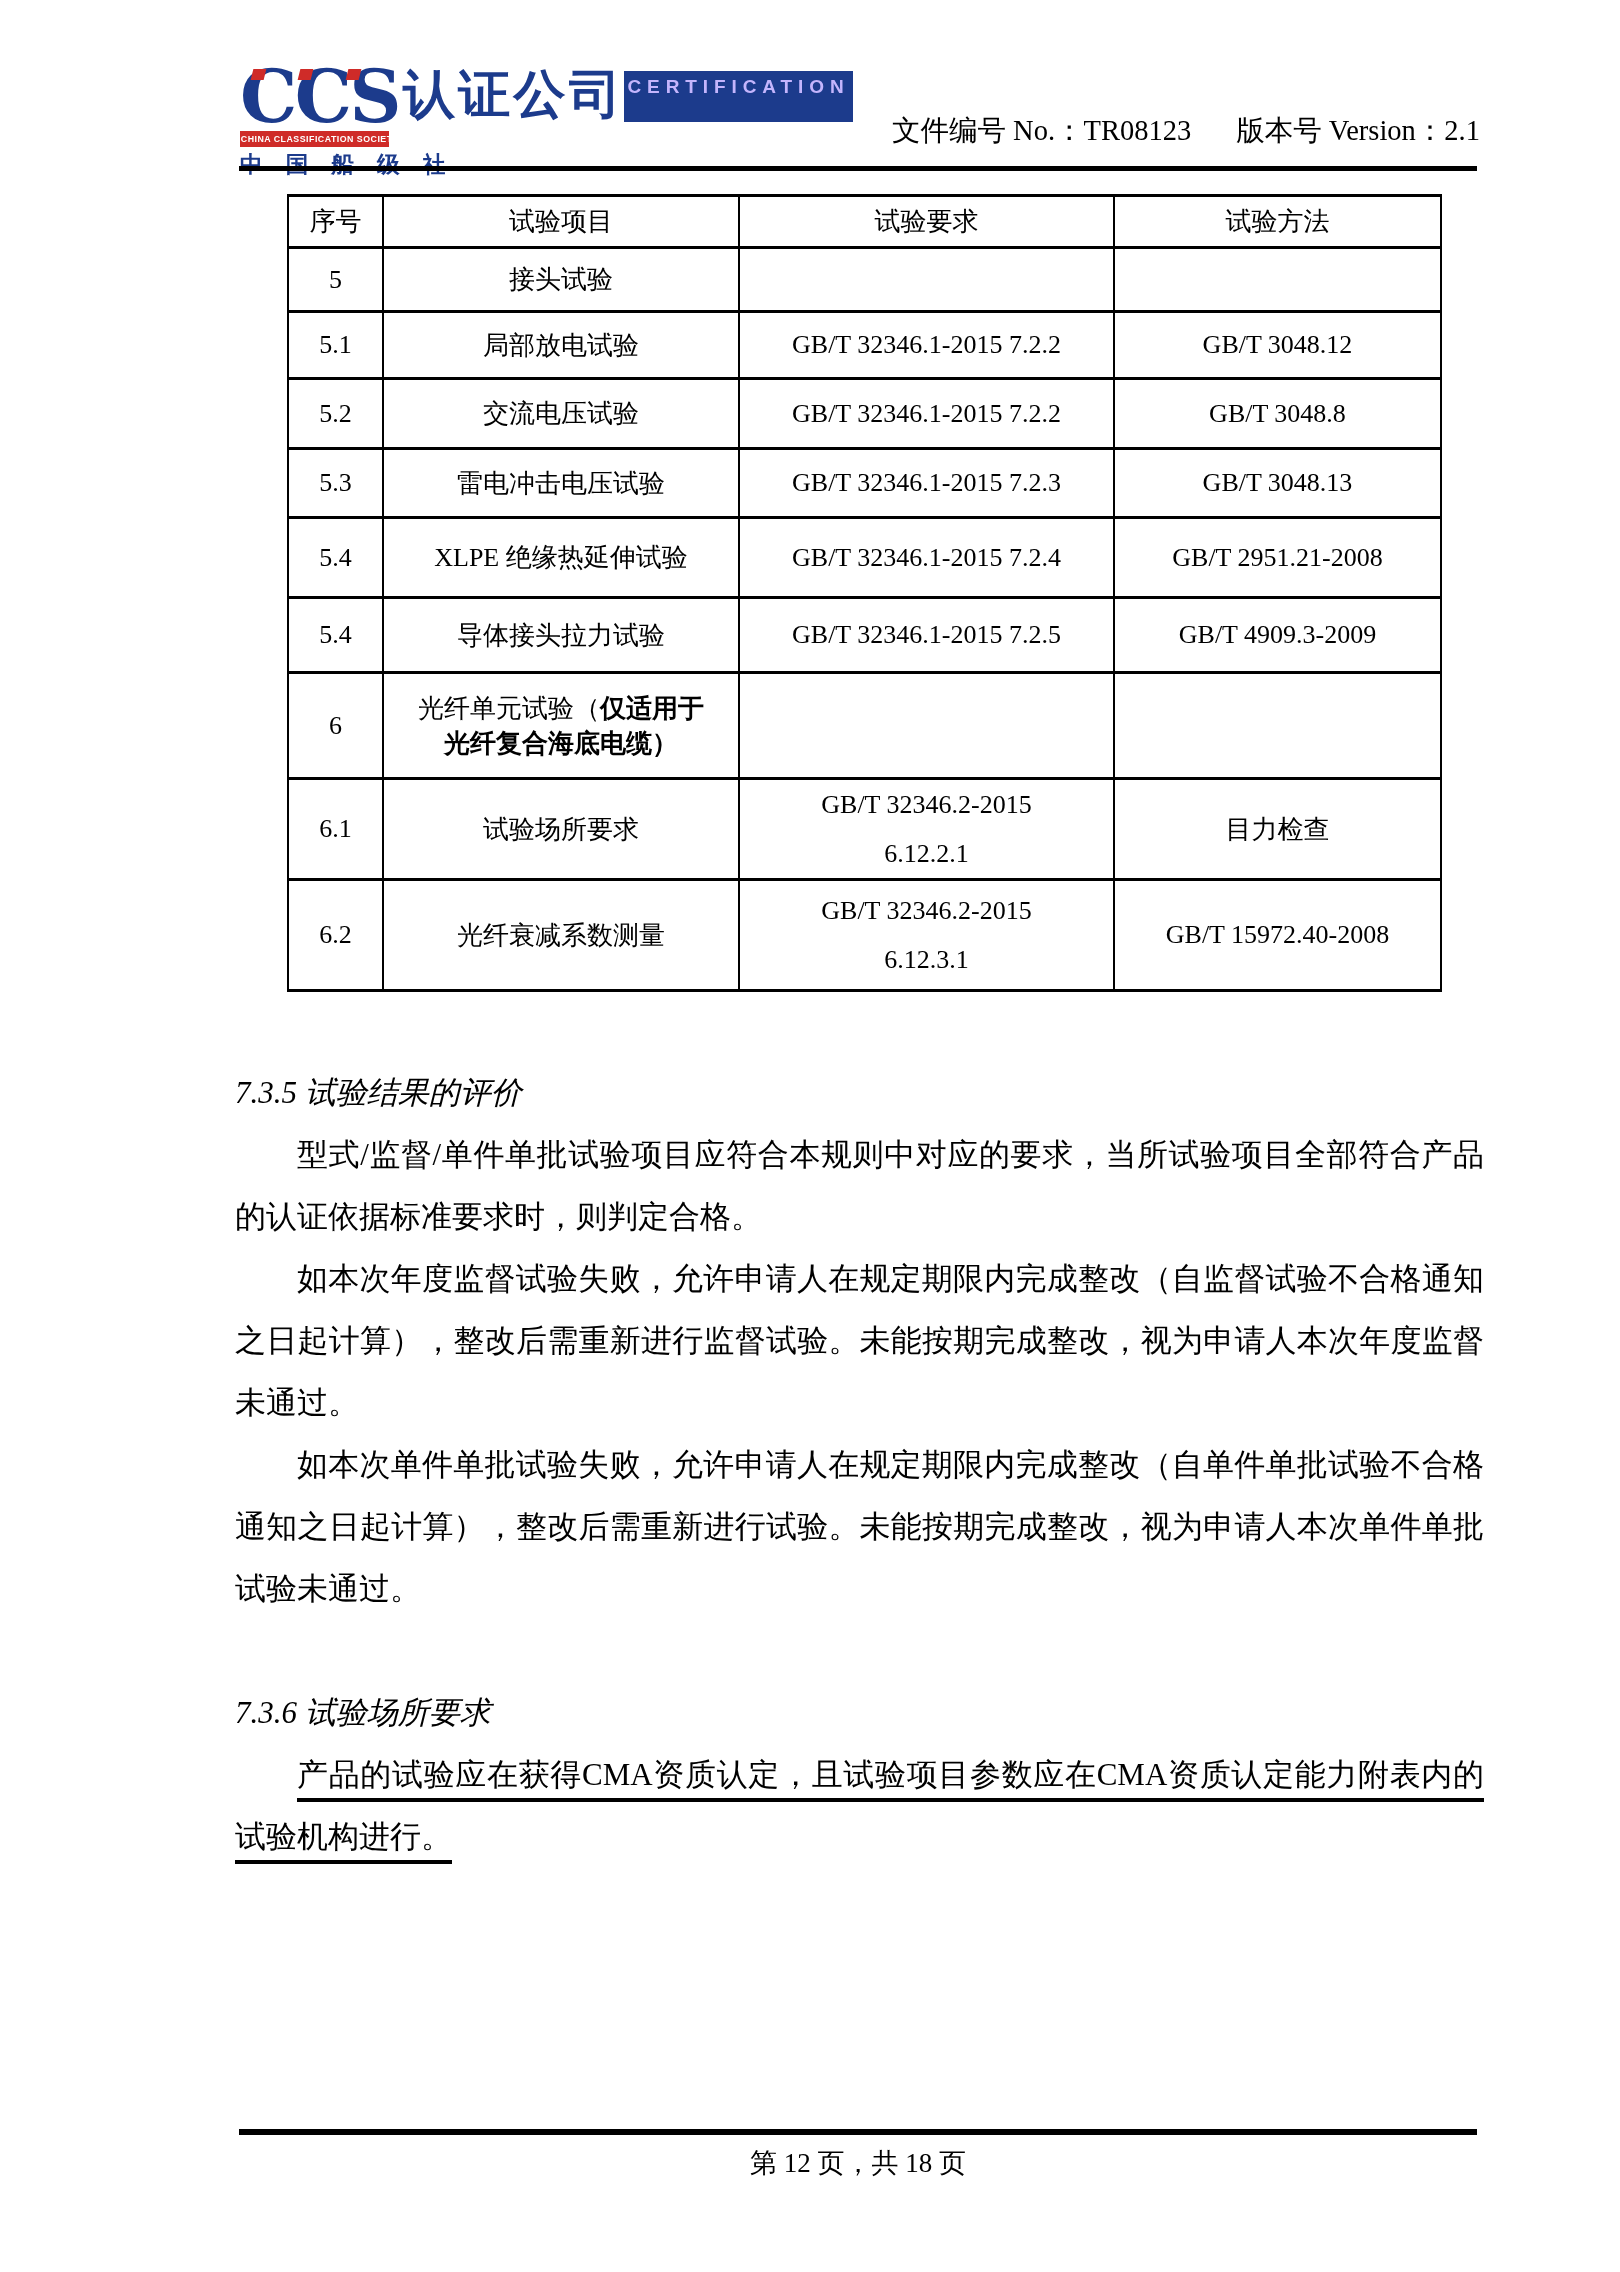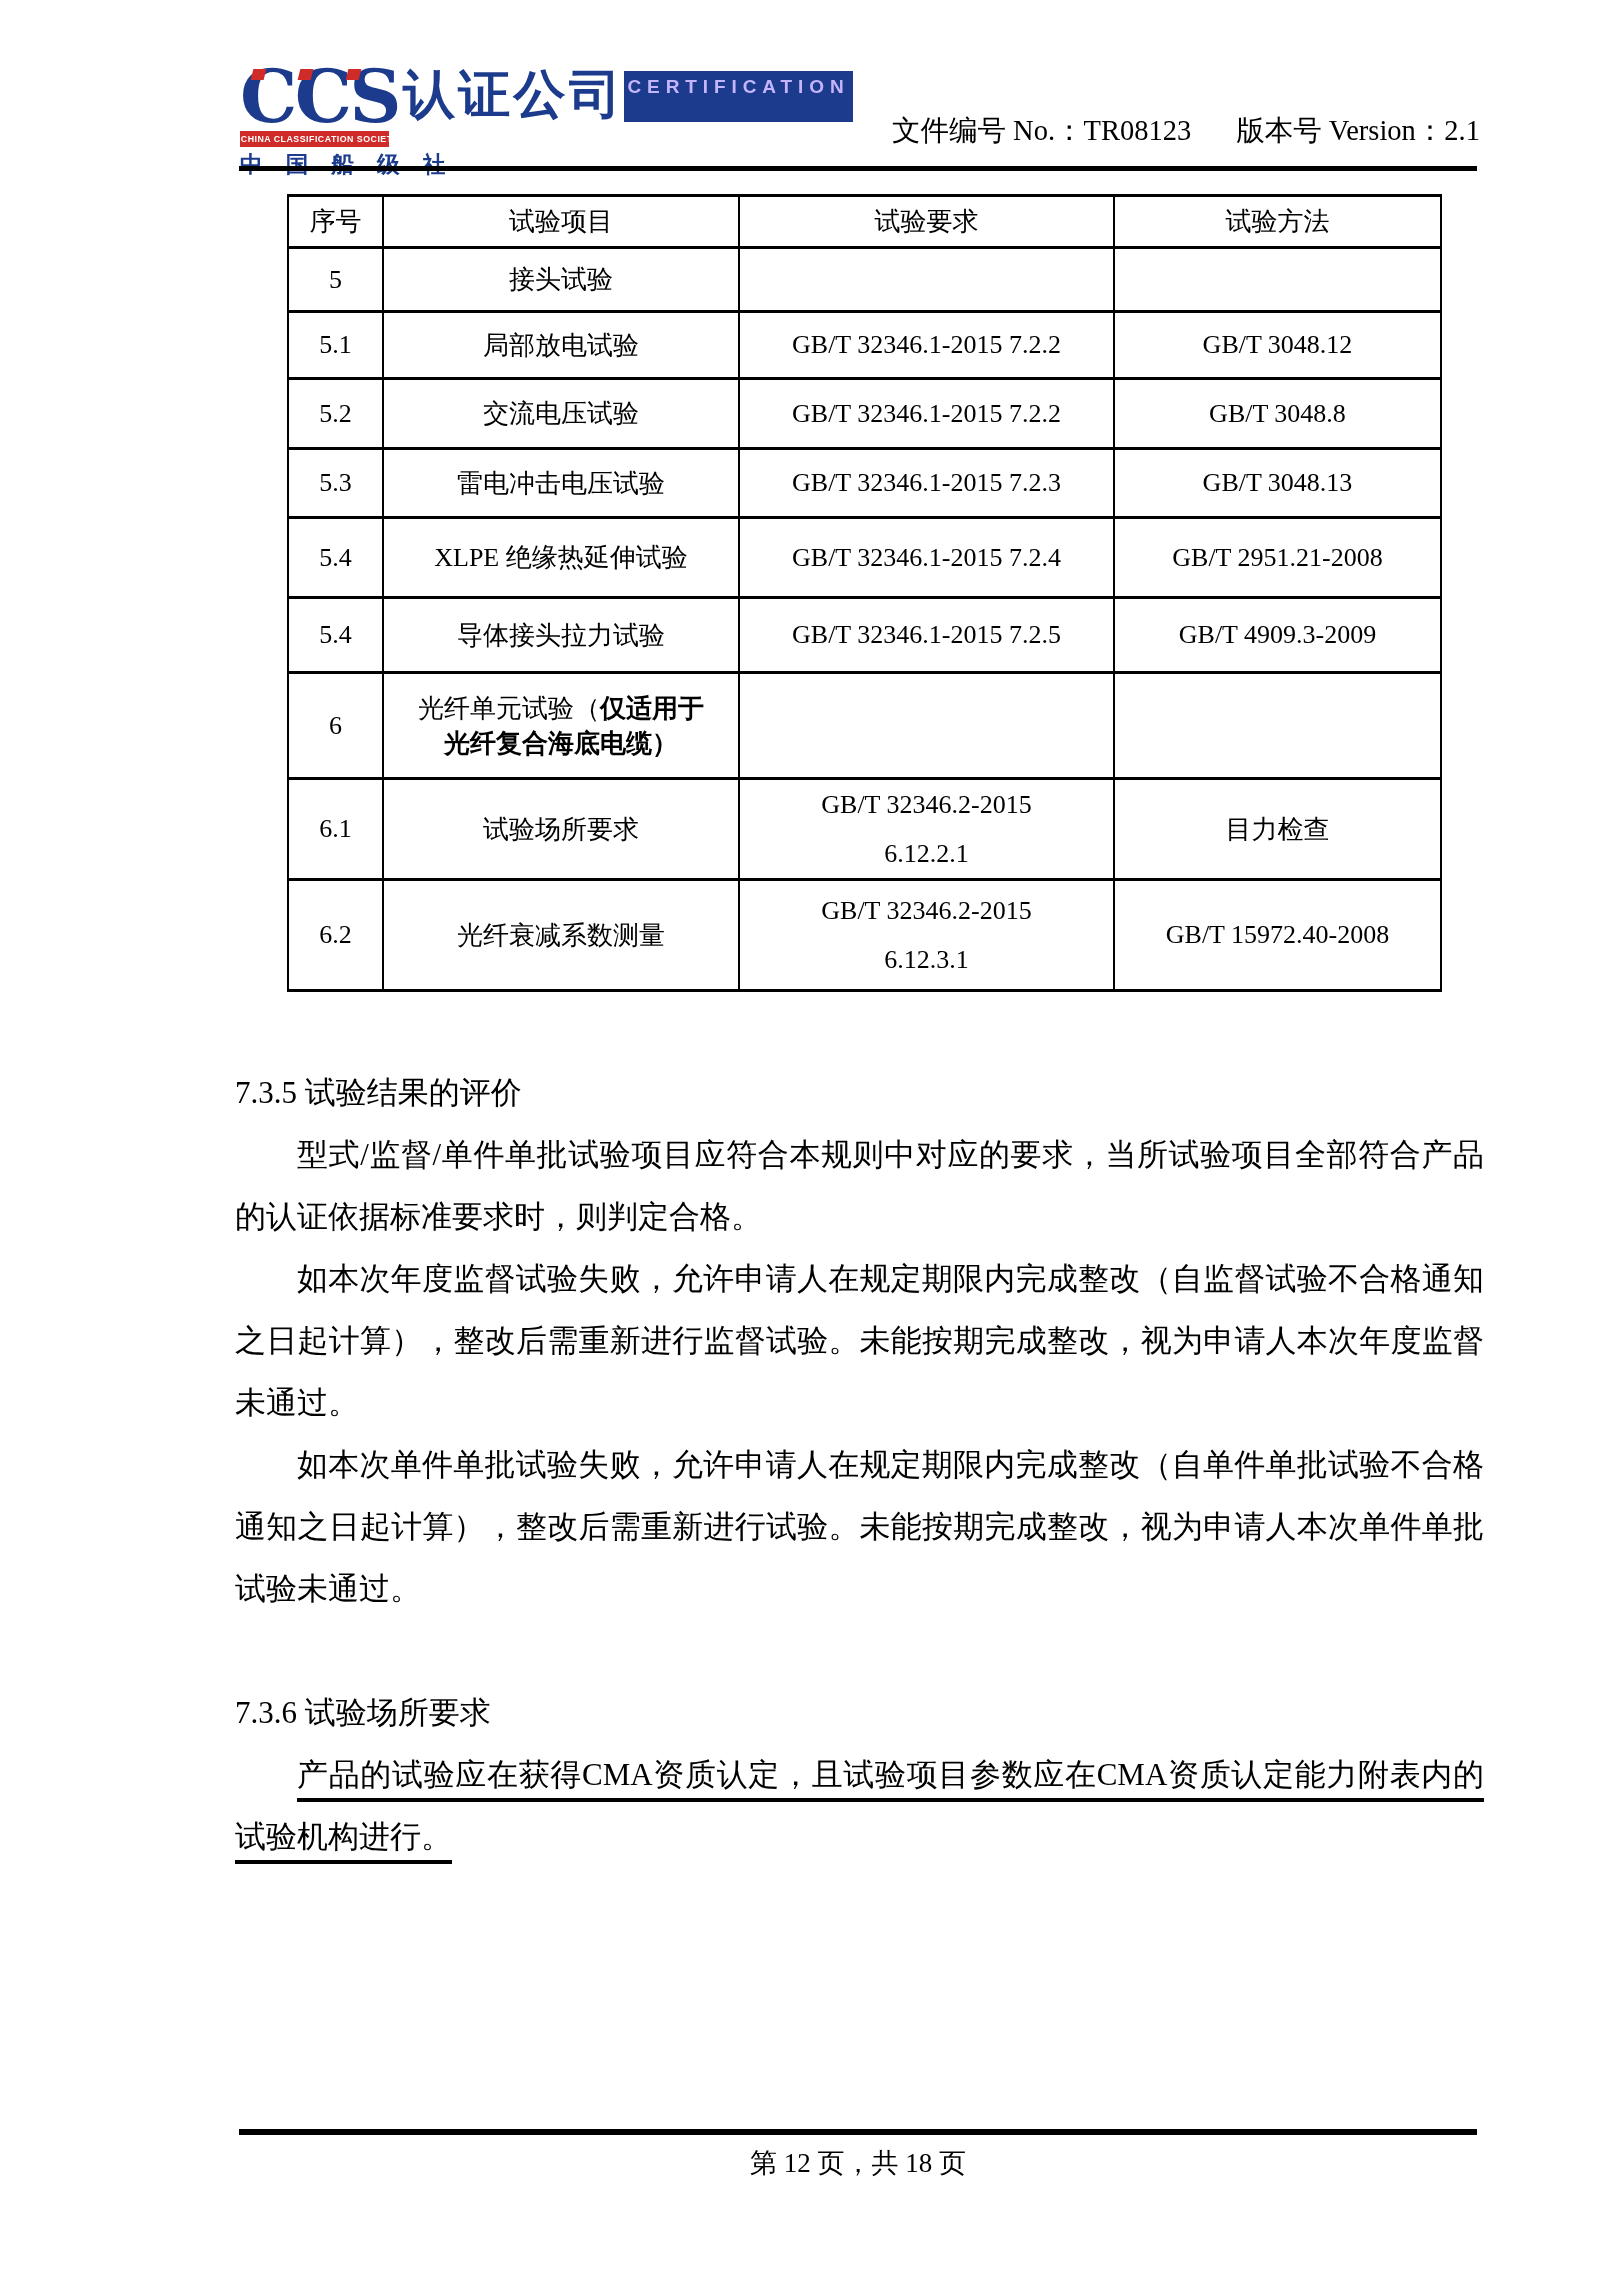--- a/index.html
+++ b/index.html
@@ -76,21 +76,21 @@
   .rh118{height:99px;} .rh132{height:111px;}
   .bold { font-weight:bold; }
 
   
   .body-text {
     position:absolute; left:235px; top:1062px; width:1249px;
     font-size:31px; line-height:62px;
     text-align:justify;
   }
   .body-text p { margin:0; text-indent:2em; }
-  .section-title { margin:0; font-weight:normal; font-size:31px; }
+  .section-title { margin:0; font-weight:normal; font-size:31px;font-style:italic; }
   .section-title.second { margin-top:62px; }
   .u-para {
     text-decoration:underline;
     text-decoration-thickness:4.2px;
     text-underline-offset:12.6px;
   }
 
   
   .footer-text {
     position:absolute; left:239px; top:2145px; width:1238px;

